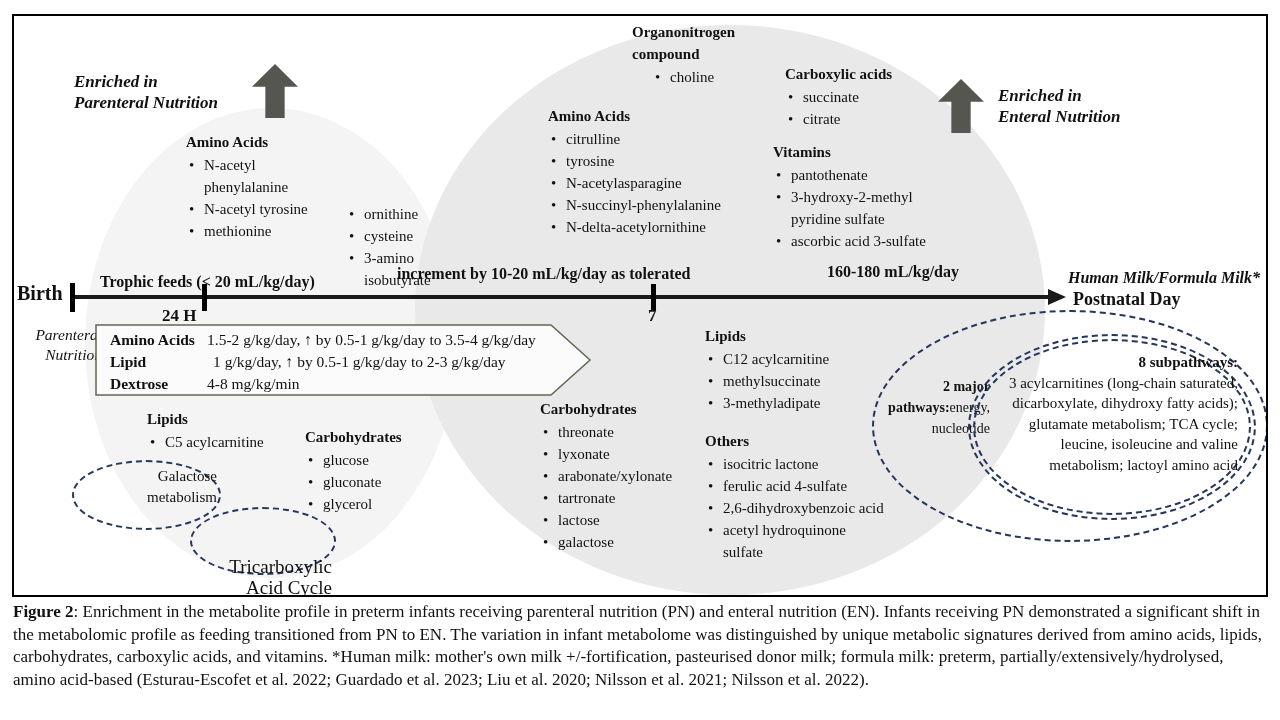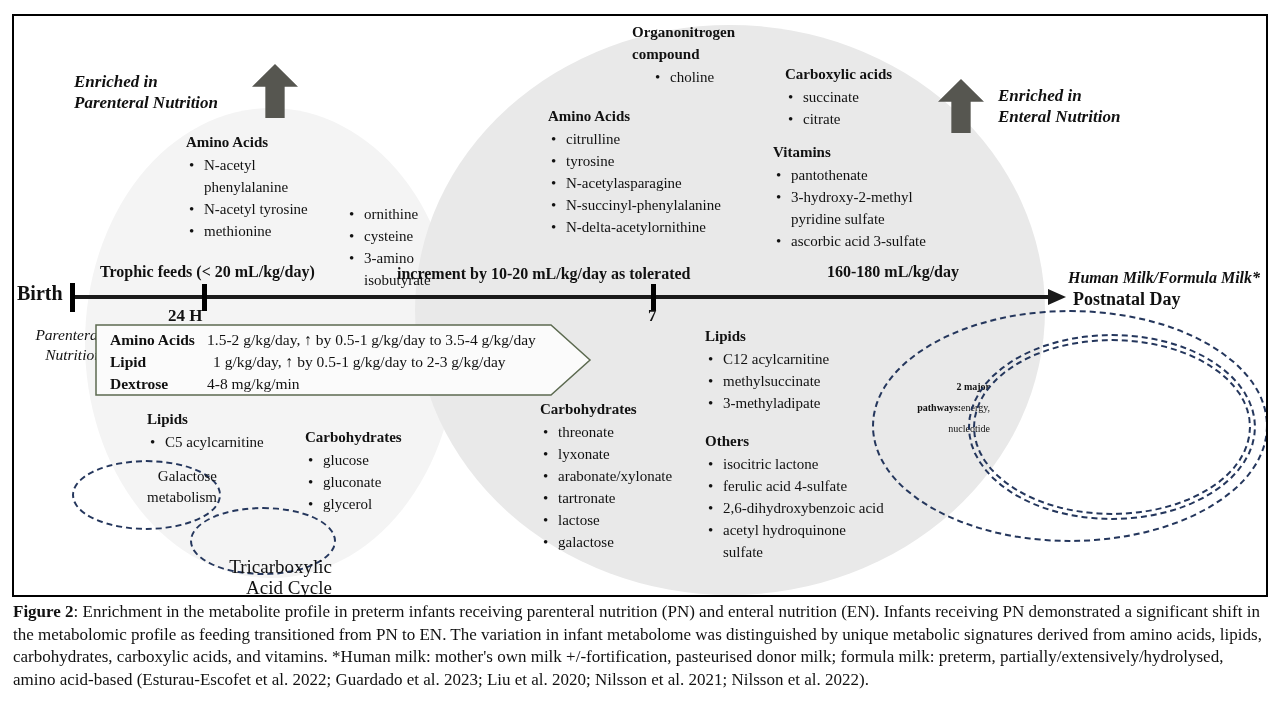--- a/index.html
+++ b/index.html
@@ -147,32 +147,32 @@
         <div class="gtitle">Others</div>
         <ul class="glist">
             <li>isocitric lactone</li>
             <li>ferulic acid 4-sulfate</li>
             <li>2,6-dihydroxybenzoic acid</li>
             <li>acetyl hydroquinone
 sulfate</li>
           </ul>
       </div>
 
-      <div class="lbl b" style="left:100px;top:262px;font-size:16px;">Trophic feeds (&lt; 20 mL/kg/day)</div>
+      <div class="lbl b" style="left:100px;top:272px;font-size:16px;">Trophic feeds (&lt; 20 mL/kg/day)</div>
       <div class="lbl b" style="left:397px;top:264px;font-size:16px;">increment by 10-20 mL/kg/day as tolerated</div>
       <div class="lbl b" style="left:827px;top:262px;font-size:16px;">160-180 mL/kg/day</div>
       <div class="lbl bi" style="left:1068px;top:268px;font-size:16px;">Human Milk/Formula Milk*</div>
 
       <div class="lbl b" style="left:17px;top:283px;font-size:20px;">Birth</div>
       <div class="tl-line"></div>
       <div class="tl-head"></div>
       <div class="tick" style="left:70px;top:283px;height:29px;"></div>
       <div class="tick" style="left:202px;top:284px;height:27px;"></div>
       <div class="tick" style="left:651px;top:284px;height:27px;"></div>
-      <div class="lbl b" style="left:168px;top:306px;font-size:17px;">24 H</div>
+      <div class="lbl b" style="left:162px;top:306px;font-size:17px;">24 H</div>
       <div class="lbl b" style="left:648px;top:306px;font-size:17px;">7</div>
       <div class="lbl b" style="left:1073px;top:289px;font-size:18px;">Postnatal Day</div>
       <div class="lbl i center-text" style="left:10px;top:325px;width:92px;font-size:15.5px;">Parenteral
 Nutrition</div>
 
       <svg class="pnbox-svg" width="502" height="76">
         <polygon points="2,3 457,3 496,38 457,73 2,73" fill="#fbfbfb" stroke="#5c6a50" stroke-width="1.5"></polygon>
       </svg>
       <div class="pnbox-rows">
         <div class="pnrow"><span class="rlabel">Amino Acids</span><span>1.5-2 g/kg/day, ↑ by 0.5-1 g/kg/day to 3.5-4 g/kg/day</span></div>
@@ -181,26 +181,29 @@
       </div>
 
       <div class="dashed-ellipse" style="left:72px;top:460px;width:145px;height:66px;"></div>
       <div class="lbl center-text" style="left:72px;top:466px;width:145px;font-size:15px;line-height:21px;">Galactose
 metabolism</div>
       <div class="dashed-ellipse" style="left:190px;top:507px;width:142px;height:64px;"></div>
       <div class="lbl center-text" style="left:190px;top:520px;width:142px;font-size:19px;line-height:21px;margin-top:36px;">Tricarboxylic
 Acid Cycle</div>
 
       <div class="dashed-ellipse" style="left:872px;top:310px;width:392px;height:228px;"></div>
-      <div class="lbl center-text" style="left:868px;top:376px;width:122px;font-size:10px;line-height:21px;"><span class="b" style="white-space:pre-line;">2 major
+      <div class="lbl center-text" style="left:868px;top:376px;width:122px;font-size:14px;line-height:21px;"><span class="b" style="white-space:pre-line;">2 major
 pathways:</span><span style="white-space:pre-line;">energy,
 nucleotide</span></div>
 
       <div class="dashed-ellipse" style="left:968px;top:334px;width:284px;height:182px;">
         <div class="dashed-ellipse" style="left:3px;top:3px;right:3px;bottom:3px;"></div>
+      </div>
+      <div class="lbl center-text" style="left:984px;top:352px;width:254px;font-size:15px;line-height:20.5px;white-space:normal;">
+        <span class="b" style="display:block;">8 subpathways:</span><span>3 acylcarnitines (long-chain saturated, dicarboxylate, dihydroxy fatty acids); glutamate metabolism; TCA cycle; leucine, isoleucine and valine metabolism; lactoyl amino acid</span>
       </div>
 
     </div>
   </div>
 
   <div class="caption">
     <span class="b">Figure 2</span><span>: Enrichment in the metabolite profile in preterm infants receiving parenteral nutrition (PN) and enteral nutrition (EN). Infants receiving PN demonstrated a significant shift in the metabolomic profile as feeding transitioned from PN to EN. The variation in infant metabolome was distinguished by unique metabolic signatures derived from amino acids, lipids, carbohydrates, carboxylic acids, and vitamins. *Human milk: mother's own milk +/-fortification, pasteurised donor milk; formula milk: preterm, partially/extensively/hydrolysed, amino acid-based (Esturau-Escofet et al. 2022; Guardado et al. 2023; Liu et al. 2020; Nilsson et al. 2021; Nilsson et al. 2022).</span>
   </div>
 </div>
 

